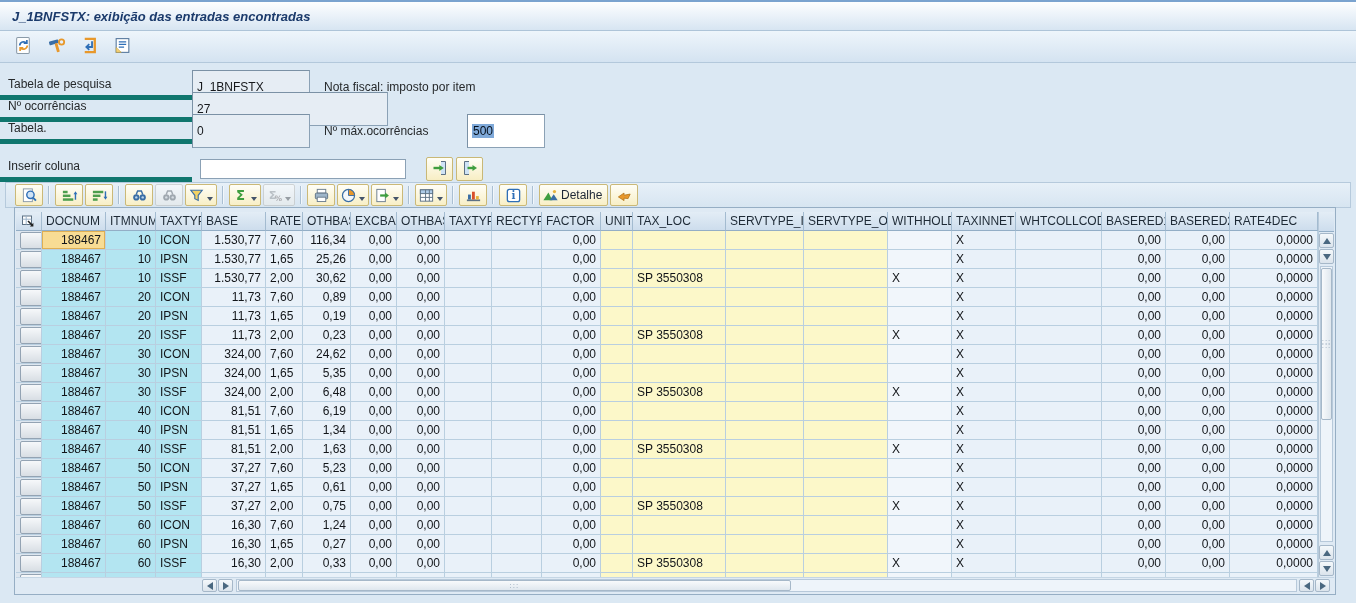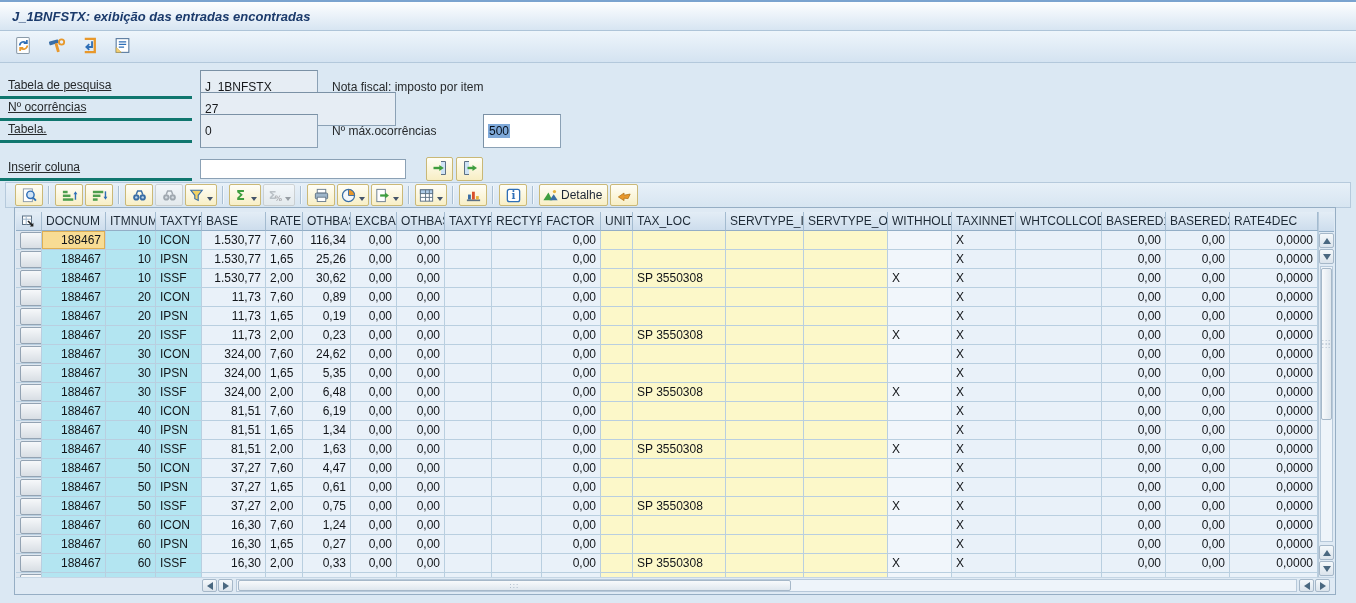--- a/index.html
+++ b/index.html
@@ -18,27 +18,27 @@
   
   .app-toolbar{
     height:31px;display:flex;align-items:center;gap:7px;padding:0 10px;
     background:linear-gradient(#eef5fb,#d4e3f1);border-bottom:1px solid #b3c8db;
   }
   .tbtn{width:24px;height:24px;display:flex;align-items:center;justify-content:center;border:1px solid transparent;border-radius:2px;}
   .tbtn svg{width:19px;height:19px;}
   
   .form-area{position:absolute;left:0;top:62px;width:100%;height:120px;}
   .frow{position:absolute;left:0;display:flex;align-items:center;height:22px;}
-  .flabel{width:184px;padding-left:8px;height:21px;line-height:20px;border-bottom:3px solid #0f766e;color:#26292b;text-decoration:underline;}
+  .flabel{width:184px;padding-left:8px;height:21px;line-height:20px;border-bottom:5px solid #0f766e;color:#26292b;}
   .flabel2{margin-left:14px;width:143px;color:#26292b;}
   .ftext{margin-left:14px;color:#26292b;}
   .field{
     box-sizing:border-box;height:19px;display:inline-flex;align-items:center;padding:16px 4px;
     border:1px solid #8ba1b5;border-top-color:#7b91a5;border-left-color:#7b91a5;
-    background:#e6edf4;color:#17191c;font-size:12px;margin-left:8px;
+    background:#e6edf4;color:#17191c;font-size:12px;
   }
   .field.rw{background:#ffffff;}
   .selhl{background:#7fa9d9;color:#06101c;padding:0 1px;}
   .tinput{
     box-sizing:border-box;height:20px;width:206px;margin-left:8px;padding:0 4px;
     border:1px solid #8ba1b5;background:#fff;font:12px "Liberation Sans",sans-serif;color:#17191c;outline:none;
   }
   .mini-btn{
     width:25px;height:22px;display:flex;align-items:center;justify-content:center;
     background:linear-gradient(#fffef6,#f7eec4);border:1px solid #c9b876;border-radius:2px;margin-left:3px;
@@ -732,21 +732,21 @@
           </tr>
           <tr>
             <td class="selcol">
               <div class="rowsel-btn"></div>
             </td>
             <td class="c-key num">188467</td>
             <td class="c-key num">50</td>
             <td class="c-key">ICON</td>
             <td class="c-std num">37,27</td>
             <td class="c-std">7,60</td>
-            <td class="c-std num">4,47</td>
+            <td class="c-std num">5,23</td>
             <td class="c-std num">0,00</td>
             <td class="c-std num">0,00</td>
             <td class="c-std"></td>
             <td class="c-std"></td>
             <td class="c-std num">0,00</td>
             <td class="c-yellow"></td>
             <td class="c-yellow"></td>
             <td class="c-yellow"></td>
             <td class="c-yellow"></td>
             <td class="c-white"></td>

